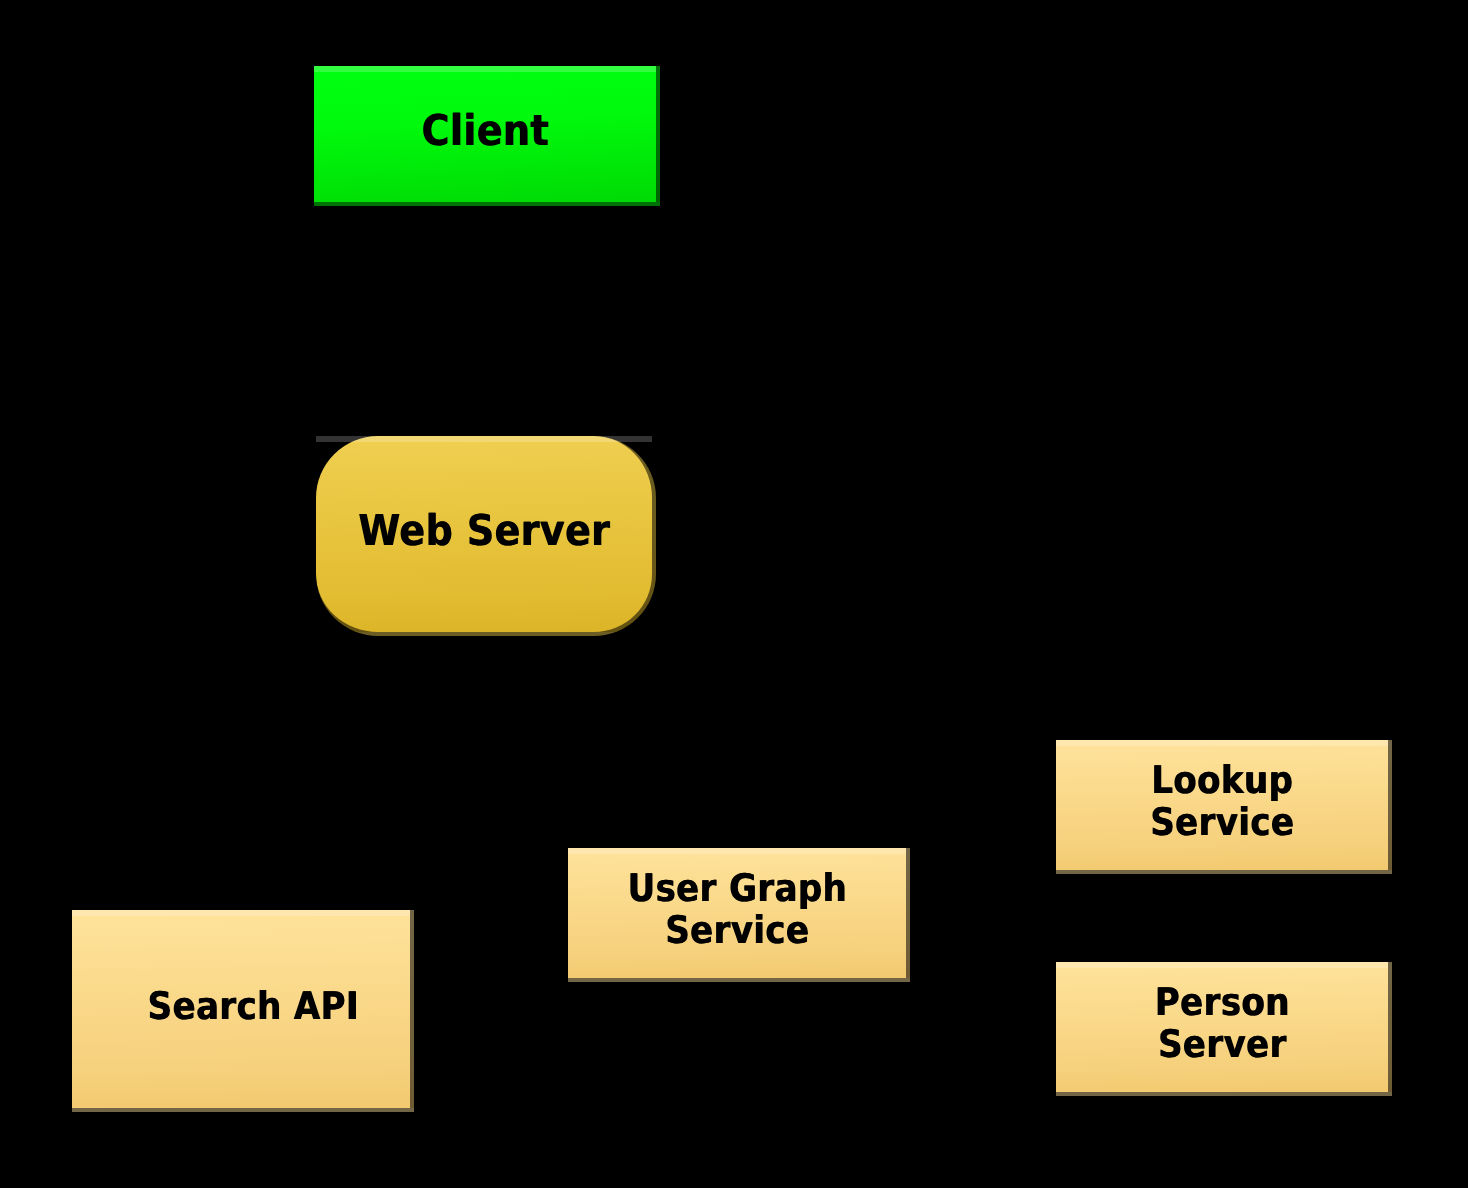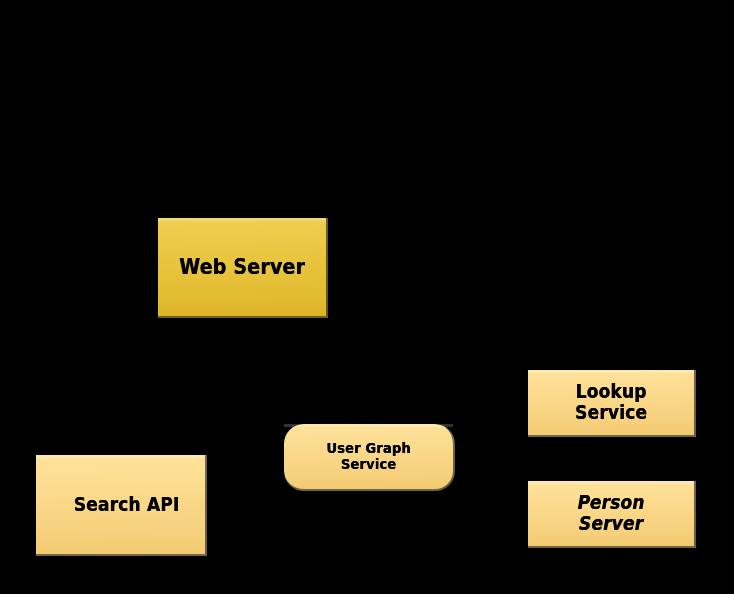--- a/index.html
+++ b/index.html
@@ -42,54 +42,58 @@
     transform: scaleY(1.12);
     text-shadow: 0.4px 0 0 currentColor;
   }
 
   
   .fill-green {
     background: linear-gradient(177deg, #00ff12 0%, #00f90c 42%, #00e607 78%, #00d906 100%);
   }
   .fill-gold {
     background: linear-gradient(179deg, #f0cf52 0%, #e9c640 40%, #e2bc31 80%, #dcb427 100%);
+    border-radius: 31px;
   }
   .fill-amber {
     background: linear-gradient(179deg, #ffe39c 0%, #fada8c 38%, #f6d07c 80%, #f2c96f 100%);
   }
 
   
   .node::before {
     content: "";
     position: absolute;
     left: 0; right: 0; top: 0;
     height: 3px;
     background: rgba(255,255,255,0.20);
     pointer-events: none;
   }
 </style>
 </head>
 <body>
 
 <div id="canvas">
 
+  <div class="node fill-green" style="left:157px; top:33px; width:173px; height:70px; font-size:19px;">
+    <span class="label">Client</span>
+  </div>
 
   <div class="node fill-gold" style="left:158px; top:218px; width:170px; height:100px; font-size:19px;">
     <span class="label">Web Server</span>
   </div>
 
   <div class="node fill-amber" style="left:36px; top:455px; width:171px; height:101px; font-size:17px;padding-left:12px;">
     <span class="label">Search API</span>
   </div>
 
-  <div class="node fill-amber" style="left:284px; top:424px; width:171px; height:67px; font-size:13px;border-radius:20px;">
+  <div class="node fill-amber" style="left:284px; top:424px; width:171px; height:67px; font-size:17px;">
     <span class="label">User Graph<br>Service</span>
   </div>
 
   <div class="node fill-amber" style="left:528px; top:370px; width:168px; height:67px; font-size:17px;justify-content:center;">
     <span class="label">Lookup<br>Service</span>
   </div>
 
-  <div class="node fill-amber" style="left:528px; top:481px; width:168px; height:67px; font-size:17px;font-style:italic;">
+  <div class="node fill-amber" style="left:528px; top:481px; width:168px; height:67px; font-size:17px;">
     <span class="label">Person<br>Server</span>
   </div>
 
 </div>
 
 </body></html>

